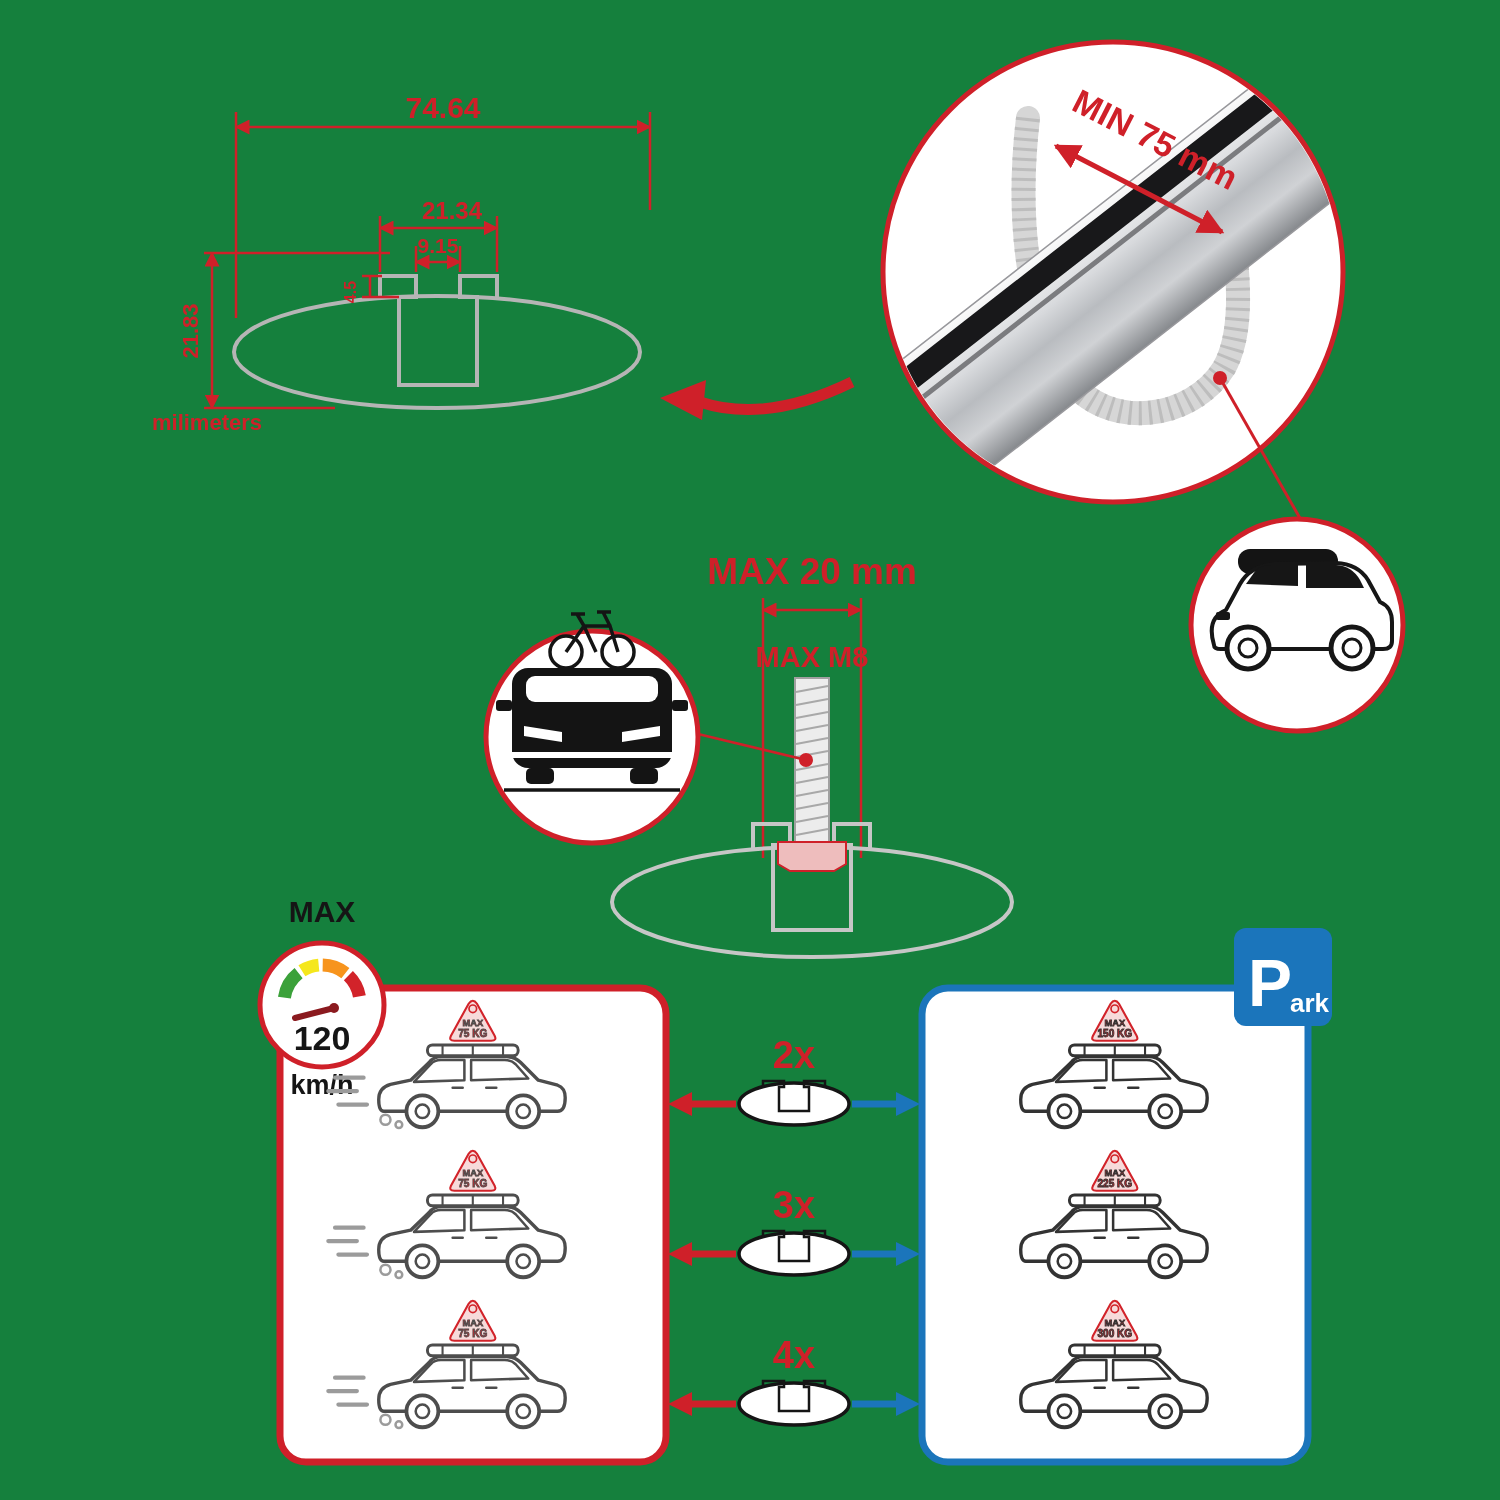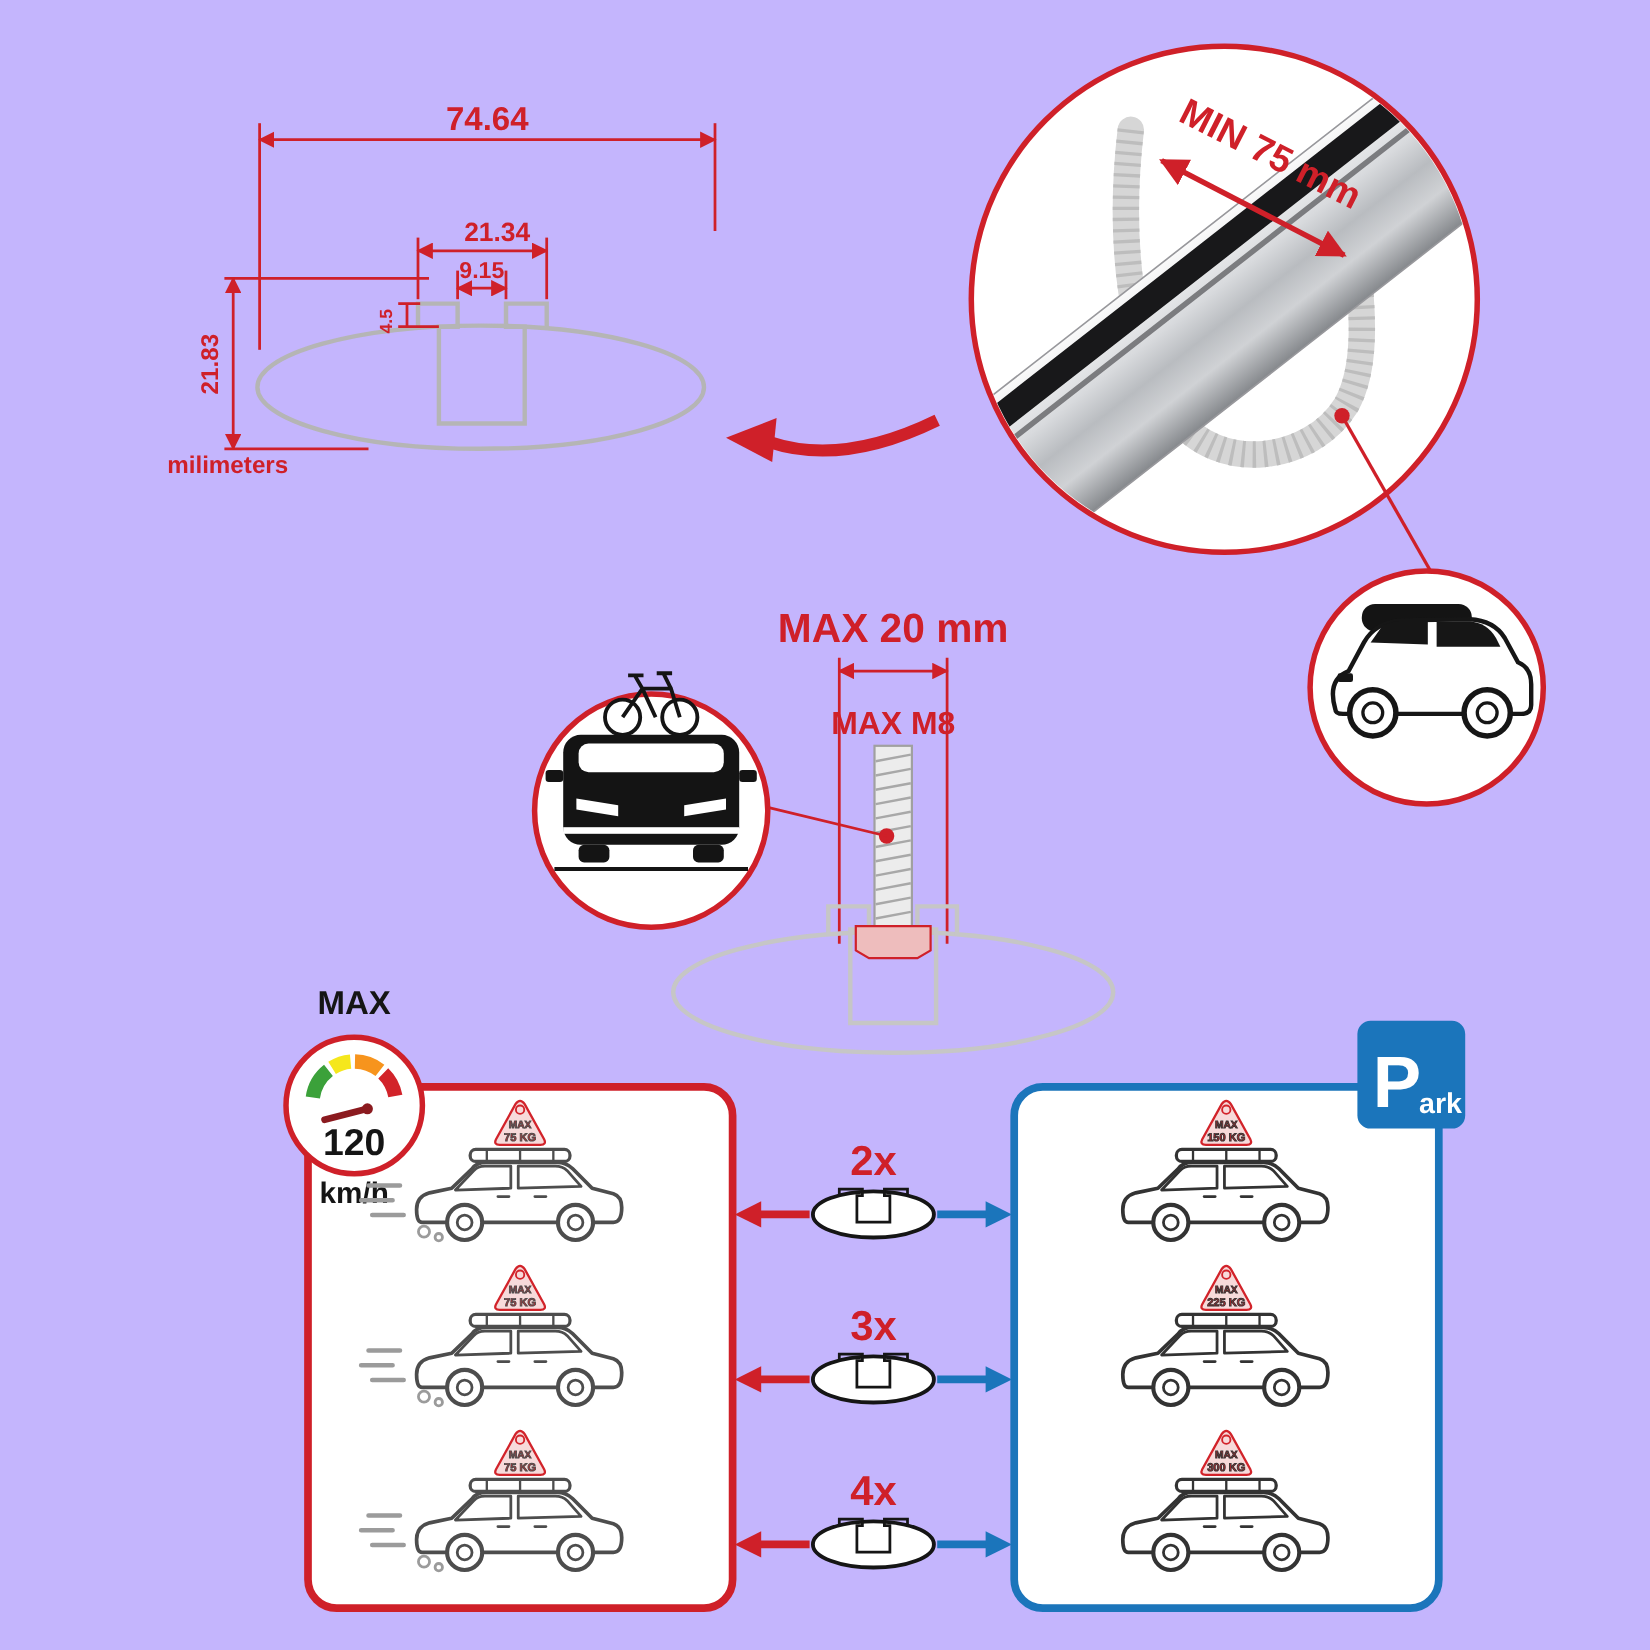--- a/index.html
+++ b/index.html
@@ -1,16 +1,16 @@
 <!DOCTYPE html>
 <html><head>
 <meta charset="utf-8">
 <style>
   html,body{margin:0;padding:0;background:#fff;}
-  #stage{position:relative;width:1500px;height:1500px;background:#c4b5fd;overflow:hidden;}
+  #stage{position:relative;width:1500px;height:1500px;background:#15803d;overflow:hidden;}
   svg{display:block;}
   text{font-family:"Liberation Sans", sans-serif;}
   .redt{fill:#cf2029;font-weight:bold;text-anchor:middle;}
   .blkt{fill:#151515;font-weight:bold;text-anchor:middle;}
   .whtt{fill:#ffffff;font-weight:bold;}
   .badge-t{fill:#d2232a;font-weight:bold;text-anchor:middle;}
   .dimline{stroke:#cf2029;stroke-width:2.5;fill:none;}
   .profile{stroke:#b5b5b5;stroke-width:4;fill:none;}
   .profile2{stroke:#c6c6c6;stroke-width:4;fill:none;}
 </style>

